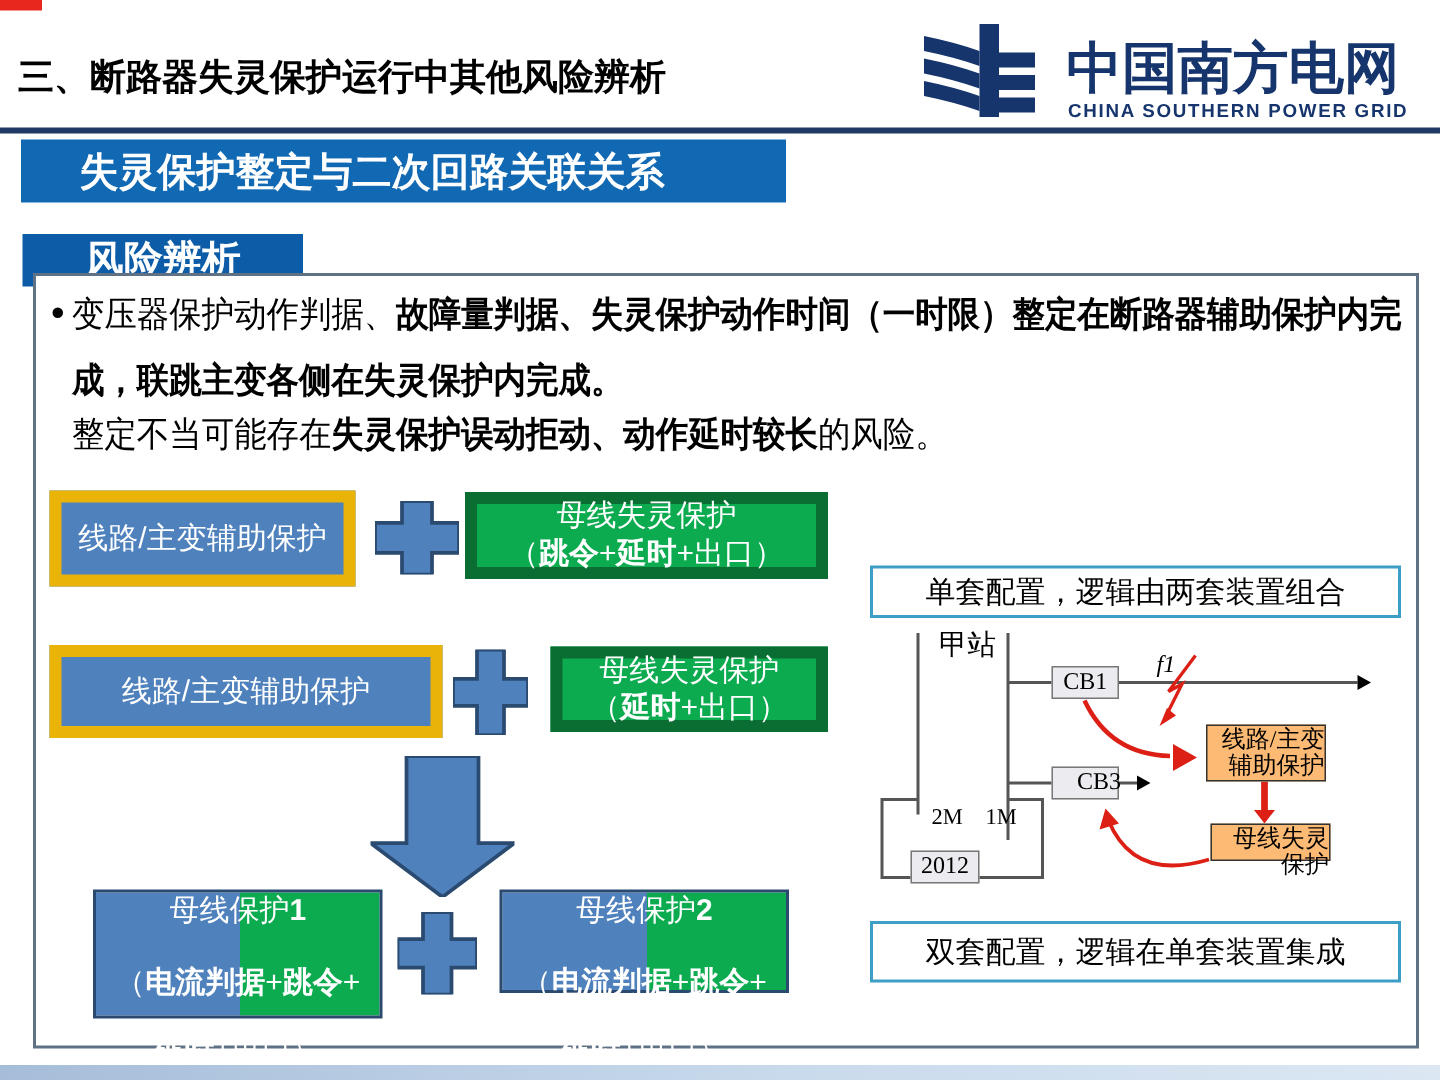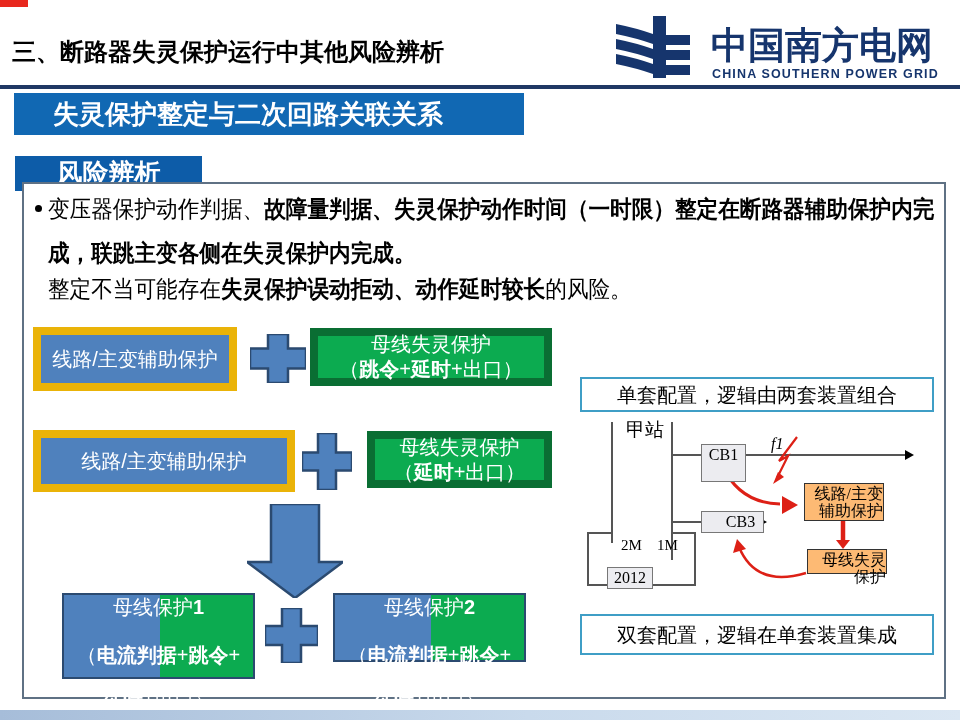--- a/index.html
+++ b/index.html
@@ -31,22 +31,22 @@
   #boxB2 { left:367px; top:431px; width:185px; height:57px; }
   .split { border:2px solid #2b4a70; color:#fff; text-align:center; display:flex; flex-direction:column; justify-content:flex-start;gap:22px; }
   .split .ln { font-size:20px; line-height:25.5px; white-space:nowrap; }
   .split .ln b { font-weight:bold; }
   #boxC1 { left:62px; top:593px; width:193px; height:86px; background:linear-gradient(90deg,#4f81bd 0px,#4f81bd 96px,#0cab50 96px); }
   #boxC2 { left:333px; top:593px; width:193px; height:69px; background:linear-gradient(90deg,#4f81bd 0px,#4f81bd 96px,#0cab50 96px); }
   .caption { border:2px solid #3f9ec6; background:#fff; color:#000; text-align:center; font-family:"Liberation Serif", serif; font-size:20px; }
   #cap1 { left:580px; top:377px; width:354px; height:35px; line-height:32px; }
   #cap2 { left:580px; top:614px; width:354px; height:41px; line-height:38px; }
   .cbox { background:#ececf0; border:1.5px solid #777; font-family:"Liberation Serif", serif; font-size:16px; color:#000; text-align:center; }
-  #cb1 { left:701px; top:444px; width:45px; height:38px; line-height:20px; }
-  #cb3 { left:701px; top:511px; width:63px; height:22px; line-height:20px;padding-left:16px; }
+  #cb1 { left:701px; top:444px; width:45px; height:22px; line-height:20px; }
+  #cb3 { left:701px; top:511px; width:45px; height:22px; line-height:20px;padding-left:16px; }
   #tie2012 { left:607px; top:567px; width:46px; height:22px; line-height:20px; }
   .pbox { background:#fdba74; border:1.5px solid #333; font-family:"Liberation Serif", serif; font-size:16px; color:#000; text-align:right; line-height:17px; padding-top:1px; }
   #pboxA { left:804px; top:483px; width:80px; height:38px; }
   #pboxB { left:807px; top:549px; width:80px; height:25px; }
   .slabel { font-family:"Liberation Serif", serif; color:#000; white-space:nowrap; }
   #jiazhan { left:626px; top:417px; font-size:19px; }
   #lbl2m { left:621px; top:537px; font-size:15px; }
   #lbl1m { left:657px; top:537px; font-size:15px; }
   #lblf1 { left:771px; top:435px; font-size:16px; font-style:italic; }
   #bottom-bar { left:0; top:710px; width:960px; height:10px; background:linear-gradient(90deg,#a6bdd9 0%,#c9daec 55%,#dbe7f3 100%); }

